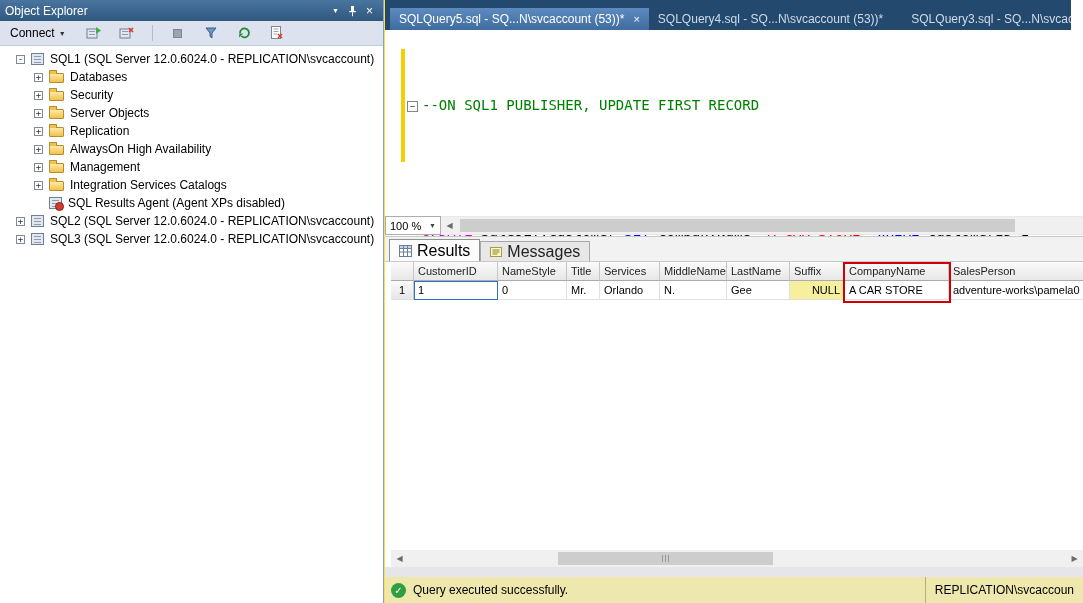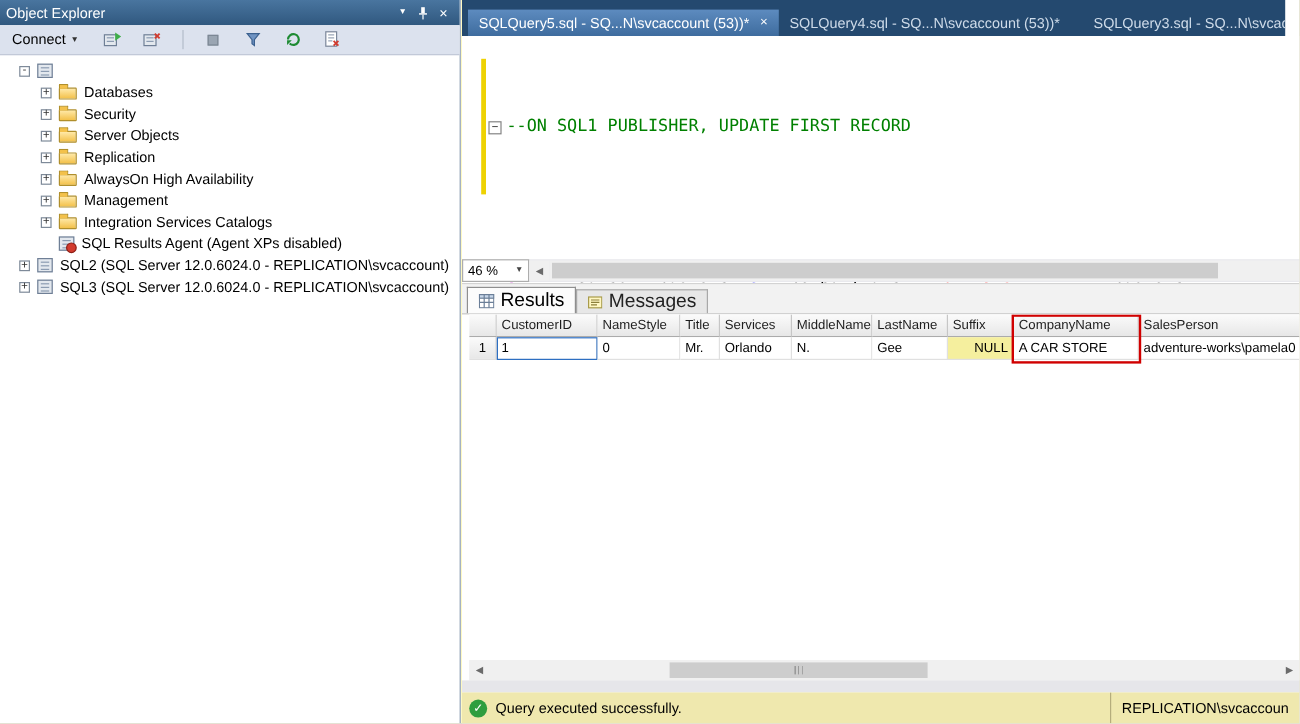--- a/index.html
+++ b/index.html
@@ -1,18 +1,18 @@
 <!DOCTYPE html>
 <html><head>
 <meta charset="utf-8">
 <style>
   *{margin:0;padding:0;box-sizing:border-box}
   html,body{background:#c8c8c8}
   body{font-family:"Liberation Sans","DejaVu Sans",sans-serif;font-size:12px;color:#000}
-  .app{position:relative;width:1083px;height:603px;background:#fef9c3;overflow:hidden}
+  .app{position:relative;width:1083px;height:603px;background:#fde047;overflow:hidden}
 
   
   .oe{position:absolute;left:0;top:0;width:384px;height:603px;background:#fff;border-right:1px solid #8fa0b5}
   .oe-title{height:21px;background:linear-gradient(#49759f,#30587f);color:#fff;display:flex;align-items:center;padding:0 5px;font-size:12px}
   .oe-title .spacer{flex:1}
   .tbtn{width:17px;height:16px;display:inline-flex;align-items:center;justify-content:center;color:#fff;cursor:pointer}
   .oe-toolbar{height:25px;background:#dce2ee;border-bottom:1px solid #c2c9d8;display:flex;align-items:center;padding:0 5px;gap:13px}
   .connect-btn{display:flex;align-items:center;gap:4px;padding:2px 5px;font-size:12px;cursor:pointer}
   .connect-btn .caret{font-size:7px;color:#333}
   .tool-ico{width:20px;height:20px;display:flex;align-items:center;justify-content:center;cursor:pointer}
@@ -151,20 +151,21 @@
             <path d="M4.5 4h5M4.5 6.5h5M4.5 9h3.5" stroke="#9aa6b8"></path>
             <path d="M9 9 l4 4 M13 9 l-4 4" stroke="#d23b2e" stroke-width="1.5"></path>
           </svg>
       </span>
     </div>
 
     <div class="oe-tree">
       <div class="trow lvl0">
         <span class="exp">-</span>
         <span class="ico-server"></span>
+        <span>SQL1 (SQL Server 12.0.6024.0 - REPLICATION\svcaccount)</span>
       </div>
       <div class="trow lvl1">
         <span class="exp">+</span>
         <span class="ico-folder"></span>
         <span>Databases</span>
       </div>
       <div class="trow lvl1">
         <span class="exp">+</span>
         <span class="ico-folder"></span>
         <span>Security</span>
@@ -234,21 +235,21 @@
         <div class="code-line"><span class="c-comment">--ON SQL1 PUBLISHER, UPDATE FIRST RECORD</span></div>
         <div class="code-line"></div>
         <div class="code-line"><span class="c-magenta_keyword">UPDATE</span><span class="c-plain"> SalesLT.Customer </span><span class="c-keyword">SET</span><span class="c-plain"> CompanyName</span><span class="c-operator">=</span><span class="c-string">'A CAR STORE'</span><span class="c-plain"> </span><span class="c-keyword">WHERE</span><span class="c-plain"> CustomerID</span><span class="c-operator">=</span><span class="c-plain">1</span></div>
         <div class="code-line"></div>
         <div class="code-line"><span class="c-keyword">SELECT TOP</span><span class="c-plain"> 1 </span><span class="c-operator">*</span><span class="c-plain"> </span><span class="c-keyword">FROM</span><span class="c-plain"> SalesLT.Customer</span></div>
       </div>
     </div>
 
     <div class="editor-bottom">
       <div class="zoom">
-        <span>46 %</span>
+        <span>100 %</span>
         <span class="caret">▼</span>
       </div>
       <div class="hs-arrow">◀</div>
       <div class="hs-track">
         <div class="hs-thumb ed-thumb"></div>
       </div>
     </div>
 
     <div class="results">
       <div class="rtabs">

